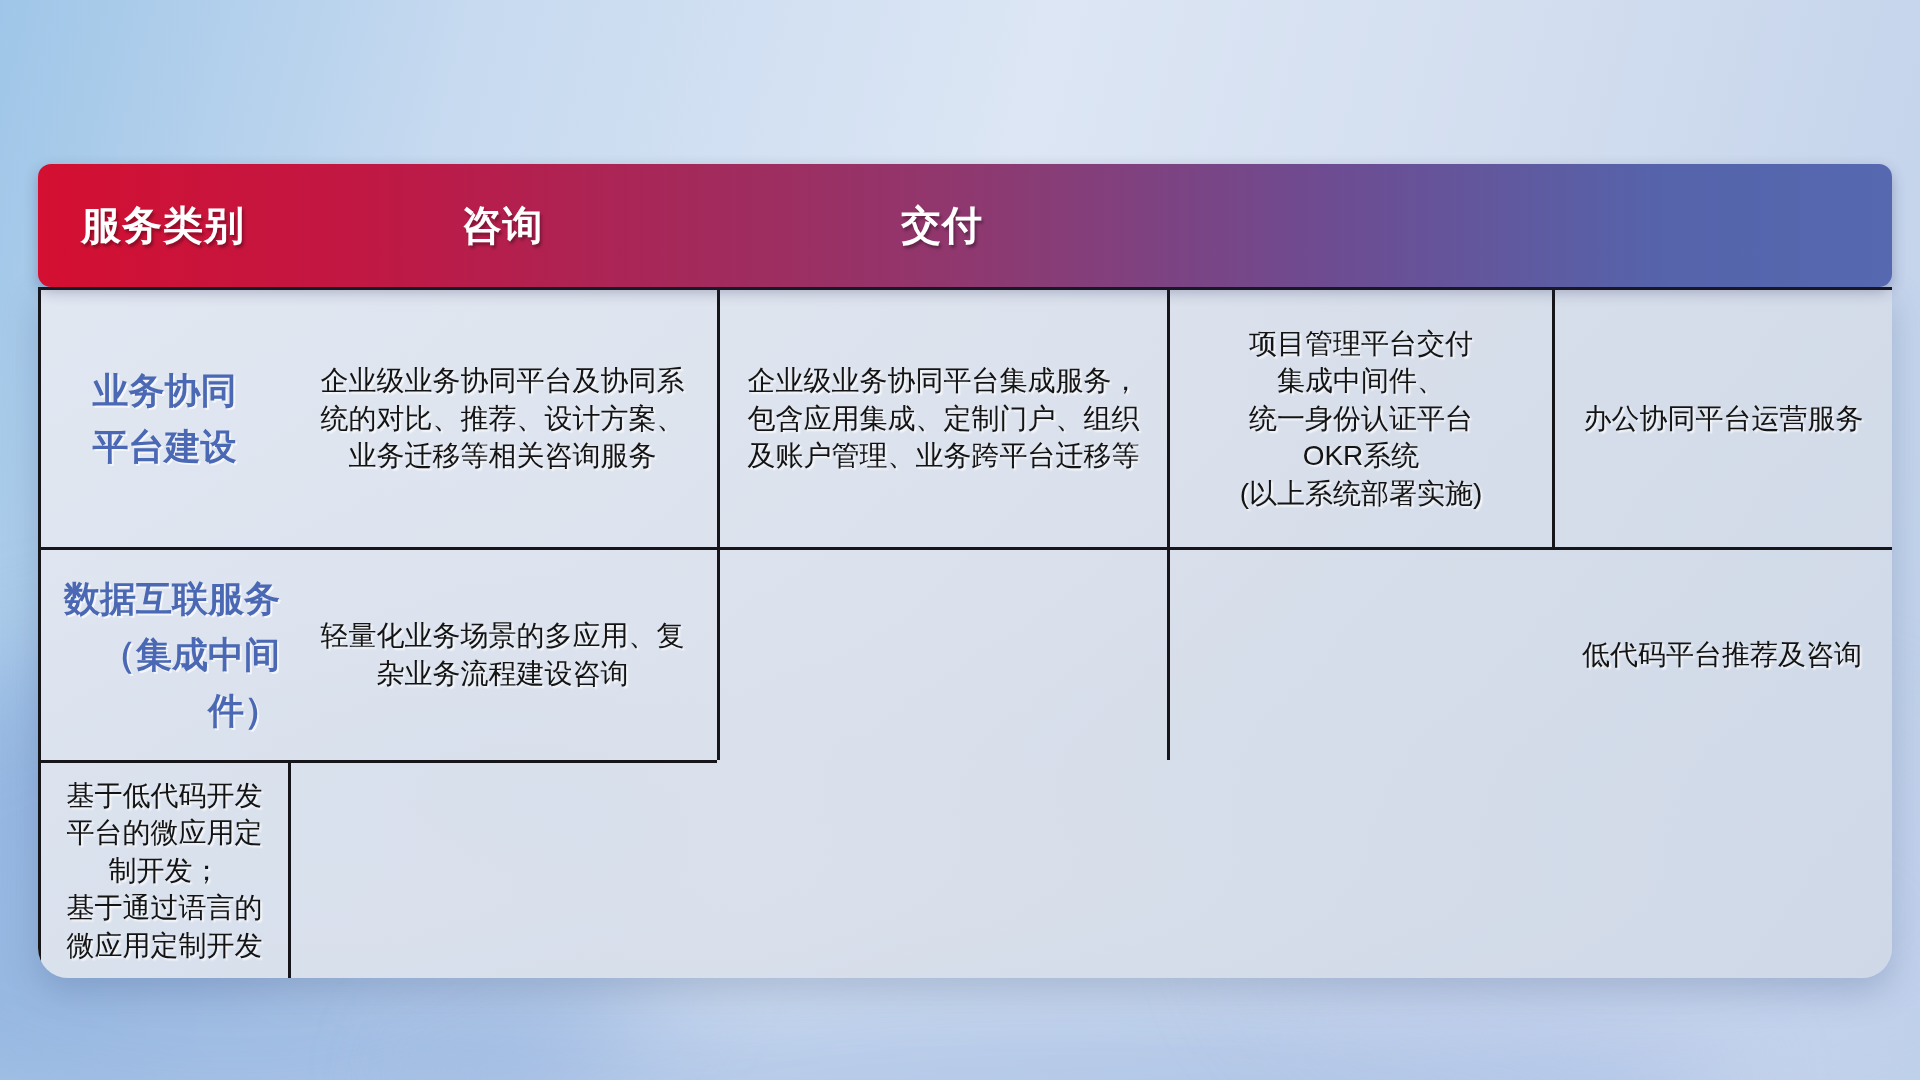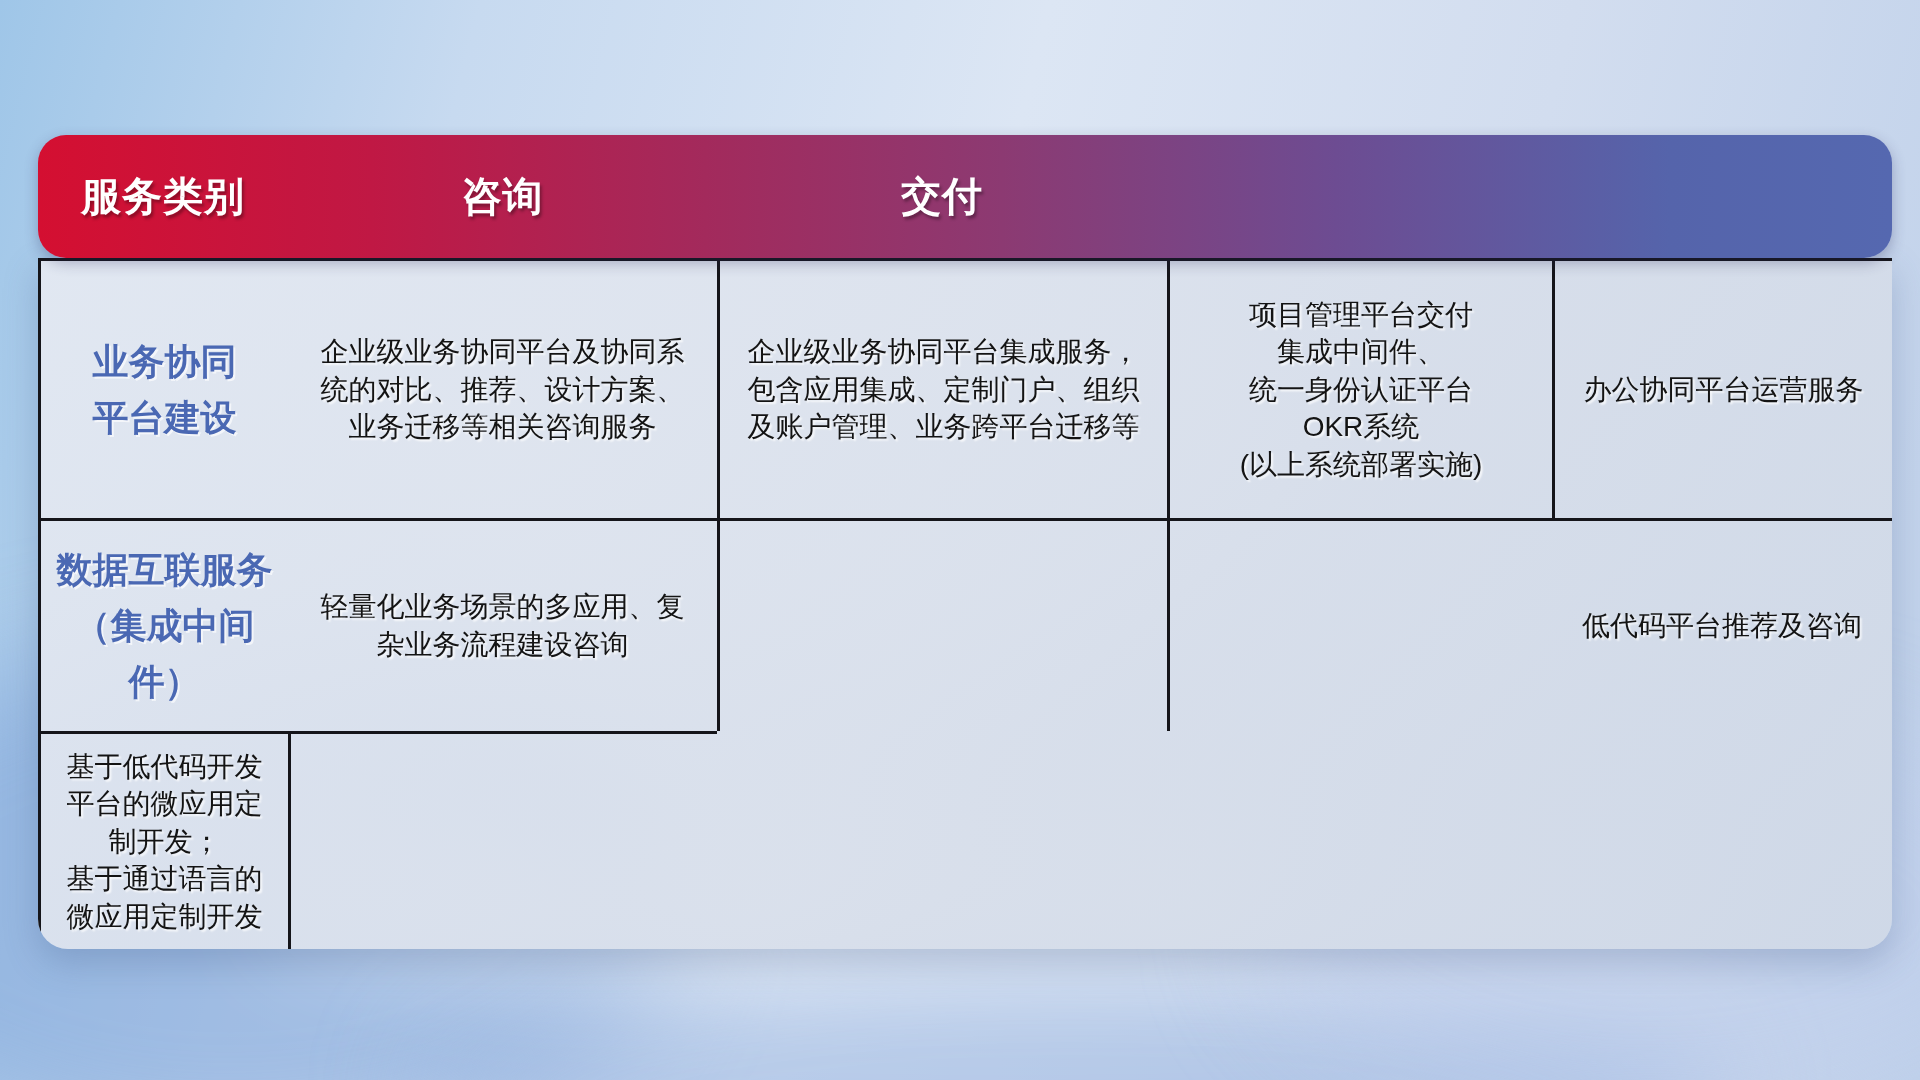--- a/index.html
+++ b/index.html
@@ -17,23 +17,24 @@
   .blob.b2{left:420px;top:930px;width:1300px;height:340px;background:rgba(148,178,224,.50);}
   .blob.b3{left:260px;top:840px;width:1500px;height:140px;background:rgba(255,255,255,.55);}
   .blob.b4{left:1250px;top:700px;width:800px;height:420px;background:rgba(196,208,238,.45);}
   .blob.b5{left:420px;top:240px;width:900px;height:420px;background:rgba(255,255,255,.35);}
 
   .table-wrap{position:absolute;left:38px;top:135px;width:1854px;}
 
   .hdr{
     position:relative;z-index:3;
     display:grid;grid-template-columns:250px 429px 450px 385px 340px;
-    height:123px;border-radius:28px;
+    height:123px;border-radius:13px;
     background:linear-gradient(90deg,#d40f31 0%,#c01844 18%,#a32a5c 36%,#8c3a72 52%,#6d4c92 70%,#5564ab 88%,#5568b0 100%);
     box-shadow:0 5px 14px rgba(40,40,90,.30);
+    margin-top:29px;
   }
   .hdr .hcell{
     display:flex;align-items:center;justify-content:center;
     color:#ffffff;font-size:40px;font-weight:700;letter-spacing:1px;
     text-shadow:2px 3px 3px rgba(0,0,0,.32);
   }
 
   .tbody{
     position:relative;z-index:2;margin-top:0;
     display:grid;grid-template-columns:250px 429px 450px 385px 340px;
@@ -48,20 +49,21 @@
     border-top:3px solid #15151a;
     font-size:28px;line-height:1.34;color:#141414;font-weight:500;
     white-space:pre-line;
     text-shadow:2px 2px 2px rgba(255,255,255,.85);
   }
   .cell.bl{border-left:3px solid #15151a;}
   .cell.cat{
     color:#4a68b3;font-weight:700;font-size:36px;line-height:1.55;
     text-shadow:2px 2px 0 rgba(255,255,255,.65);
     padding:10px 8px;
+    text-align:right;
   }
 </style>
 </head>
 <body>
 
 <div class="stage">
   <div class="blob b1"></div>
   <div class="blob b2"></div>
   <div class="blob b3"></div>
   <div class="blob b4"></div>

